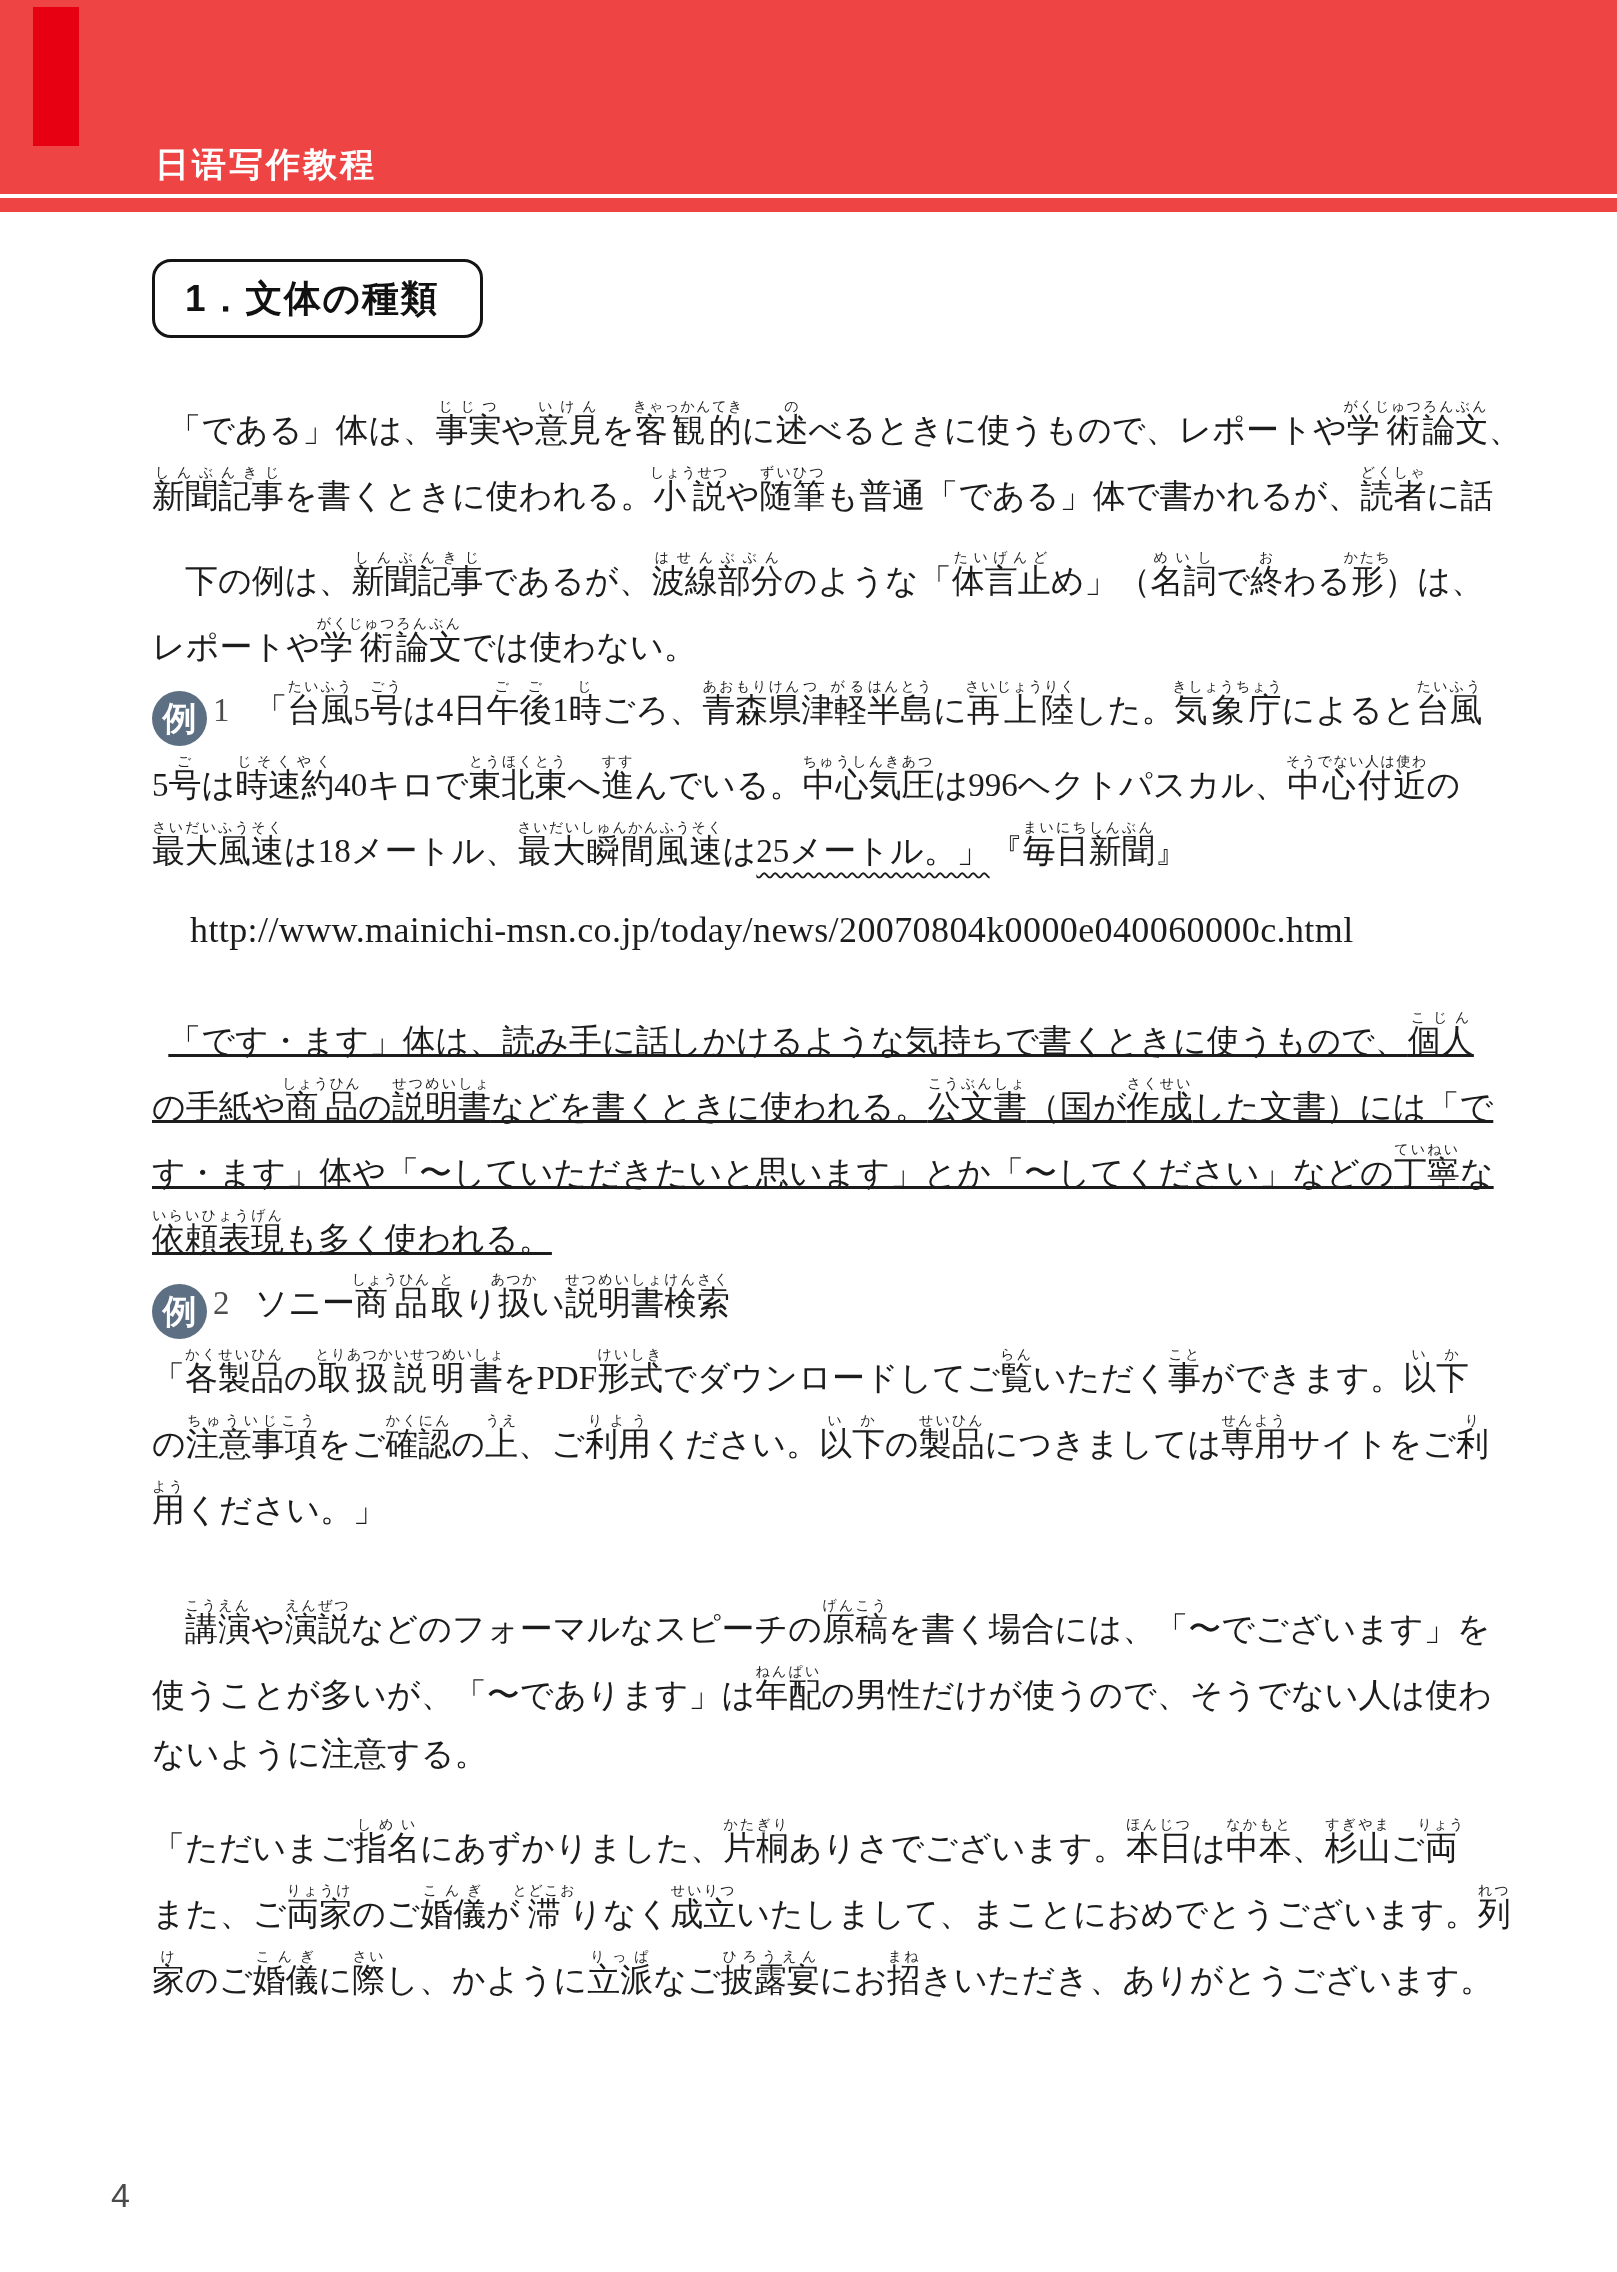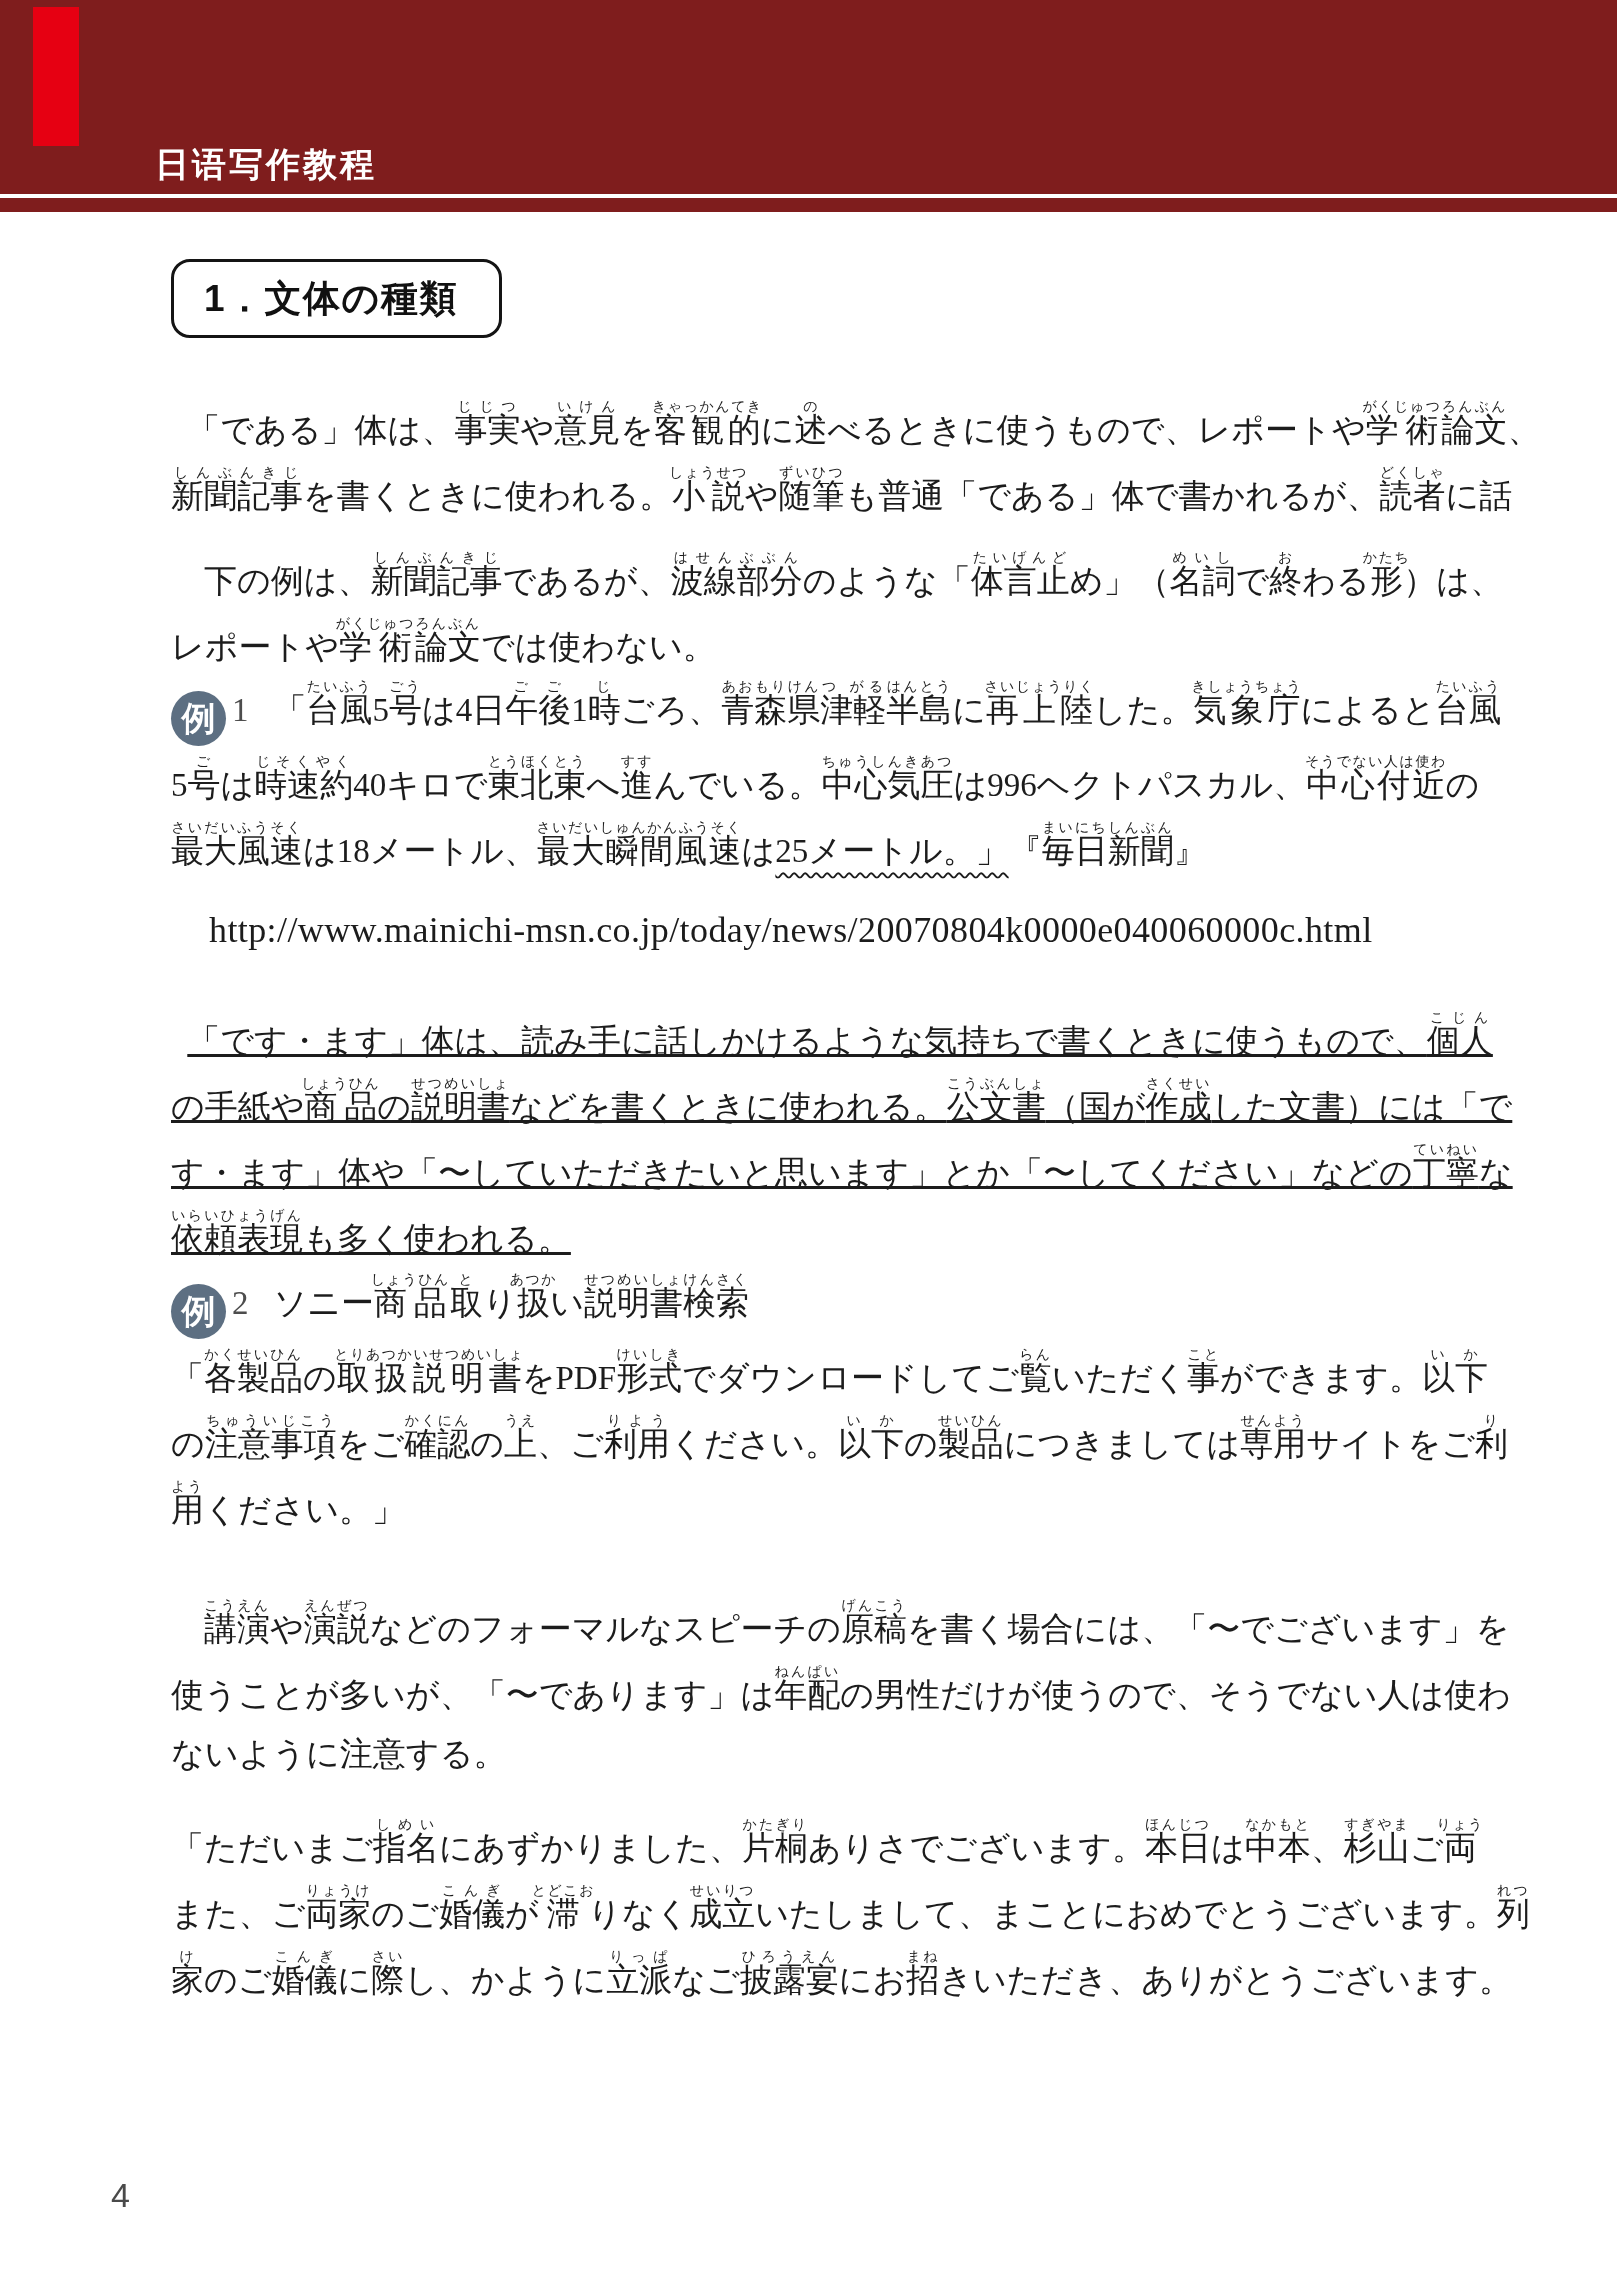--- a/index.html
+++ b/index.html
@@ -1,31 +1,31 @@
 <!DOCTYPE html>
 <html style="font-size:12px"><head>
 <meta charset="utf-8">
 <style>
   html,body{margin:0;padding:0;background:#e9e9e9;}
   .page{
     position:relative;width:1617px;height:2273px;background:#ffffff;
     font-family:"Liberation Serif","DejaVu Serif",serif;color:#1c1c1c;overflow:hidden;
   }
   
-  .hdr{position:absolute;top:0;left:0;width:1617px;height:212px;background:#7f1d1d;}
+  .hdr{position:absolute;top:0;left:0;width:1617px;height:212px;background:#ef4444;}
   .hdr-rule{position:absolute;top:194px;left:0;width:1617px;height:4.4px;background:#ffffff;}
   .hdr-title{
     position:absolute;left:155px;top:147px;
     font-family:"Liberation Sans","DejaVu Sans",sans-serif;font-weight:bold;
     font-size:34px;color:#ffffff;letter-spacing:3px;line-height:1;
   }
   .red-tab{position:absolute;left:33px;top:7.4px;width:46px;height:139px;background:#e60012;}
   
   .content{position:absolute;top:212px;left:0;width:1617px;padding:0;box-sizing:border-box;}
-  .inner{padding:0 111px 0 152px;margin-left:19px;}
+  .inner{padding:0 111px 0 152px;}
   .title-box{
     display:inline-block;margin-top:47px;border:3px solid #141414;border-radius:19px;
     padding:18px 41px 18px 30px;
     font-family:"Liberation Sans","DejaVu Sans",sans-serif;font-weight:bold;
     font-size:37px;line-height:1;color:#111111;letter-spacing:1.5px;background:#ffffff;
   }
   .block{margin-top:0;}
   #blocks .block:nth-child(1){margin-top:52px;}
   #blocks .block:nth-child(2){margin-top:19px;}
   #blocks .block:nth-child(3){margin-top:6px;}

